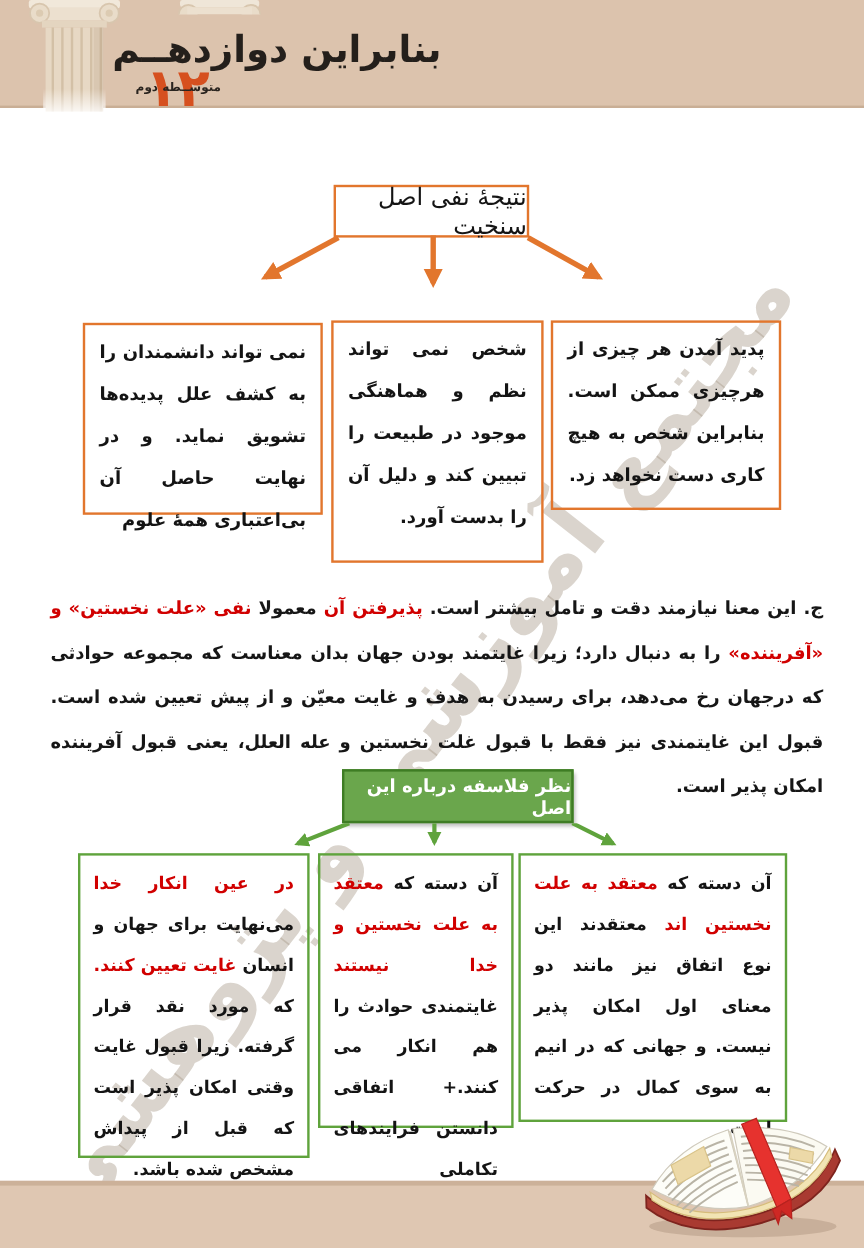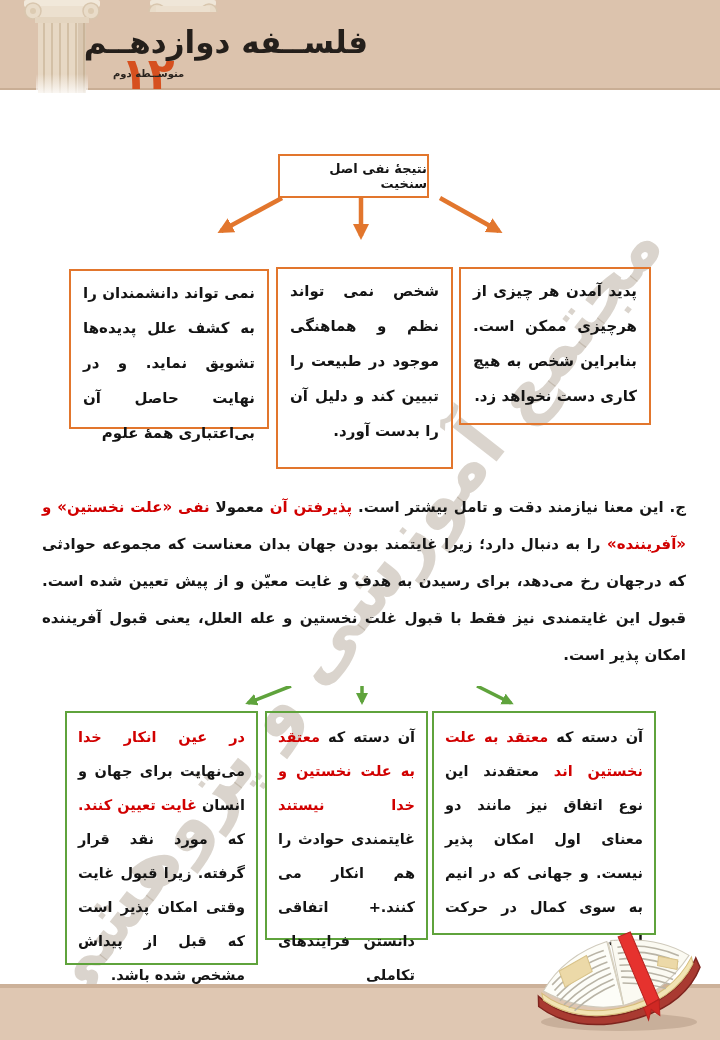--- a/index.html
+++ b/index.html
@@ -36,24 +36,24 @@
     pointer-events:none;
   }
   
   .obox,.gbox{
     position:absolute;z-index:2;box-sizing:border-box;background:transparent;
     direction:rtl;text-align:justify;text-align-last:right;
     font-weight:bold;color:#141414;
   }
   .obox{border:2.5px solid var(--orange);font-size:15px;line-height:35px;padding:5px 12px;}
   .oroot{
-    position:absolute;left:278px;top:154px;width:151px;height:44px;z-index:2;
+    position:absolute;left:278px;top:154px;width:163px;height:44px;z-index:2;
     border:2.5px solid var(--orange);box-sizing:border-box;
     display:flex;align-items:center;justify-content:center;
-    direction:rtl;font-size:13px;font-weight:bold;color:#141414;
+    direction:rtl;font-size:20px;font-weight:normal;color:#141414;
   }
   .groot{
     position:absolute;left:285px;top:641px;width:193px;height:45px;z-index:2;
     background:var(--green-fill);border:2px solid var(--green-border);box-sizing:border-box;
     box-shadow:2px 3px 3px rgba(0,0,0,0.25);
     display:flex;align-items:center;justify-content:center;
     direction:rtl;font-size:15px;font-weight:bold;color:#fff;
   }
   .gbox{border:2px solid var(--green-box-border);font-size:14.5px;line-height:34px;padding:7px 11px;}
   .red{color:var(--red-text);}
@@ -107,21 +107,21 @@
       <rect x="56" y="23" width="8" height="70" fill="rgba(175,148,118,0.25)"></rect>
       <rect x="14" y="74" width="52" height="24" fill="url(#fadeW)"></rect>
     </svg>
     <svg class="pillar2" width="70" height="12" viewBox="0 0 70 12">
       <rect x="2" y="0" width="66" height="6" rx="2" fill="#efe6d8"></rect>
       <circle cx="9" cy="12" r="8" fill="#e9dcc9" stroke="#d8c6ae" stroke-width="1.5"></circle>
       <circle cx="61" cy="12" r="8" fill="#e9dcc9" stroke="#d8c6ae" stroke-width="1.5"></circle>
       <rect x="8" y="6" width="54" height="6" fill="#ece0cf"></rect>
     </svg>
     <div class="grade-num">١٢</div>
-    <div class="title">فلســفه دوازدهــم</div>
+    <div class="title">بنابراین دوازدهــم</div>
     <div class="subtitle">متوســطه دوم</div>
   </div>
 
   <div class="watermark">مجتمع آموزشی و پژوهشی ثمین</div>
 
   <div class="oroot">نتیجهٔ نفی اصل سنخیت</div>
 
   <svg class="arrows" style="top:196px" width="720" height="58" viewBox="0 0 720 58">
     <defs>
       <marker id="ah-o" markerUnits="userSpaceOnUse" markerWidth="20" markerHeight="18" refX="12" refY="8" orient="auto">
@@ -132,20 +132,21 @@
     <path class="o-line" d="M282,2 L221,35" marker-end="url(#ah-o)"></path>
     <path class="o-line" d="M440,2 L499,35" marker-end="url(#ah-o)"></path>
   </svg>
 
   <div class="obox" style="left:459px;top:267px;width:192px;height:158px;">پدید آمدن هر چیزی از هرچیزی ممکن است. بنابراین شخص به هیچ کاری دست نخواهد زد.</div>
   <div class="obox" style="left:276px;top:267px;width:177px;height:202px;">شخص نمی تواند نظم و هماهنگی موجود در طبیعت را تبیین کند و دلیل آن را بدست آورد.</div>
   <div class="obox" style="left:69px;top:269px;width:200px;height:160px;">نمی تواند دانشمندان را به کشف علل پدیده‌ها تشویق نماید. و در نهایت حاصل آن بی‌اعتباری همهٔ علوم</div>
 
   <div class="para"><span>ج. این معنا نیازمند دقت و تامل بیشتر است. </span><span class="red">پذیرفتن آن </span><span>معمولا </span><span class="red">نفی «علت نخستین» و «آفریننده» </span><span>را به دنبال دارد؛ زیرا غایتمند بودن جهان بدان معناست که مجموعه حوادثی که درجهان رخ می‌دهد، برای رسیدن به هدف و غایت معیّن و از پیش تعیین شده است. قبول این غایتمندی نیز فقط با قبول غلت نخستین و عله العلل، یعنی قبول آفریننده امکان پذیر است.</span></div>
 
+  <div class="groot">نظر فلاسفه درباره این اصل</div>
 
   <svg class="arrows" style="top:686px" width="720" height="28" viewBox="0 0 720 28">
     <defs>
       <marker id="ah-g" markerUnits="userSpaceOnUse" markerWidth="16" markerHeight="14" refX="9" refY="6" orient="auto">
         <path d="M0,0 L12,6 L0,12 Z" class="g-head"></path>
       </marker>
     </defs>
     <path class="g-line" d="M362,0 L362,16" marker-end="url(#ah-g)"></path>
     <path class="g-line" d="M291,0 L248,17" marker-end="url(#ah-g)"></path>
     <path class="g-line" d="M477,0 L511,17" marker-end="url(#ah-g)"></path>

